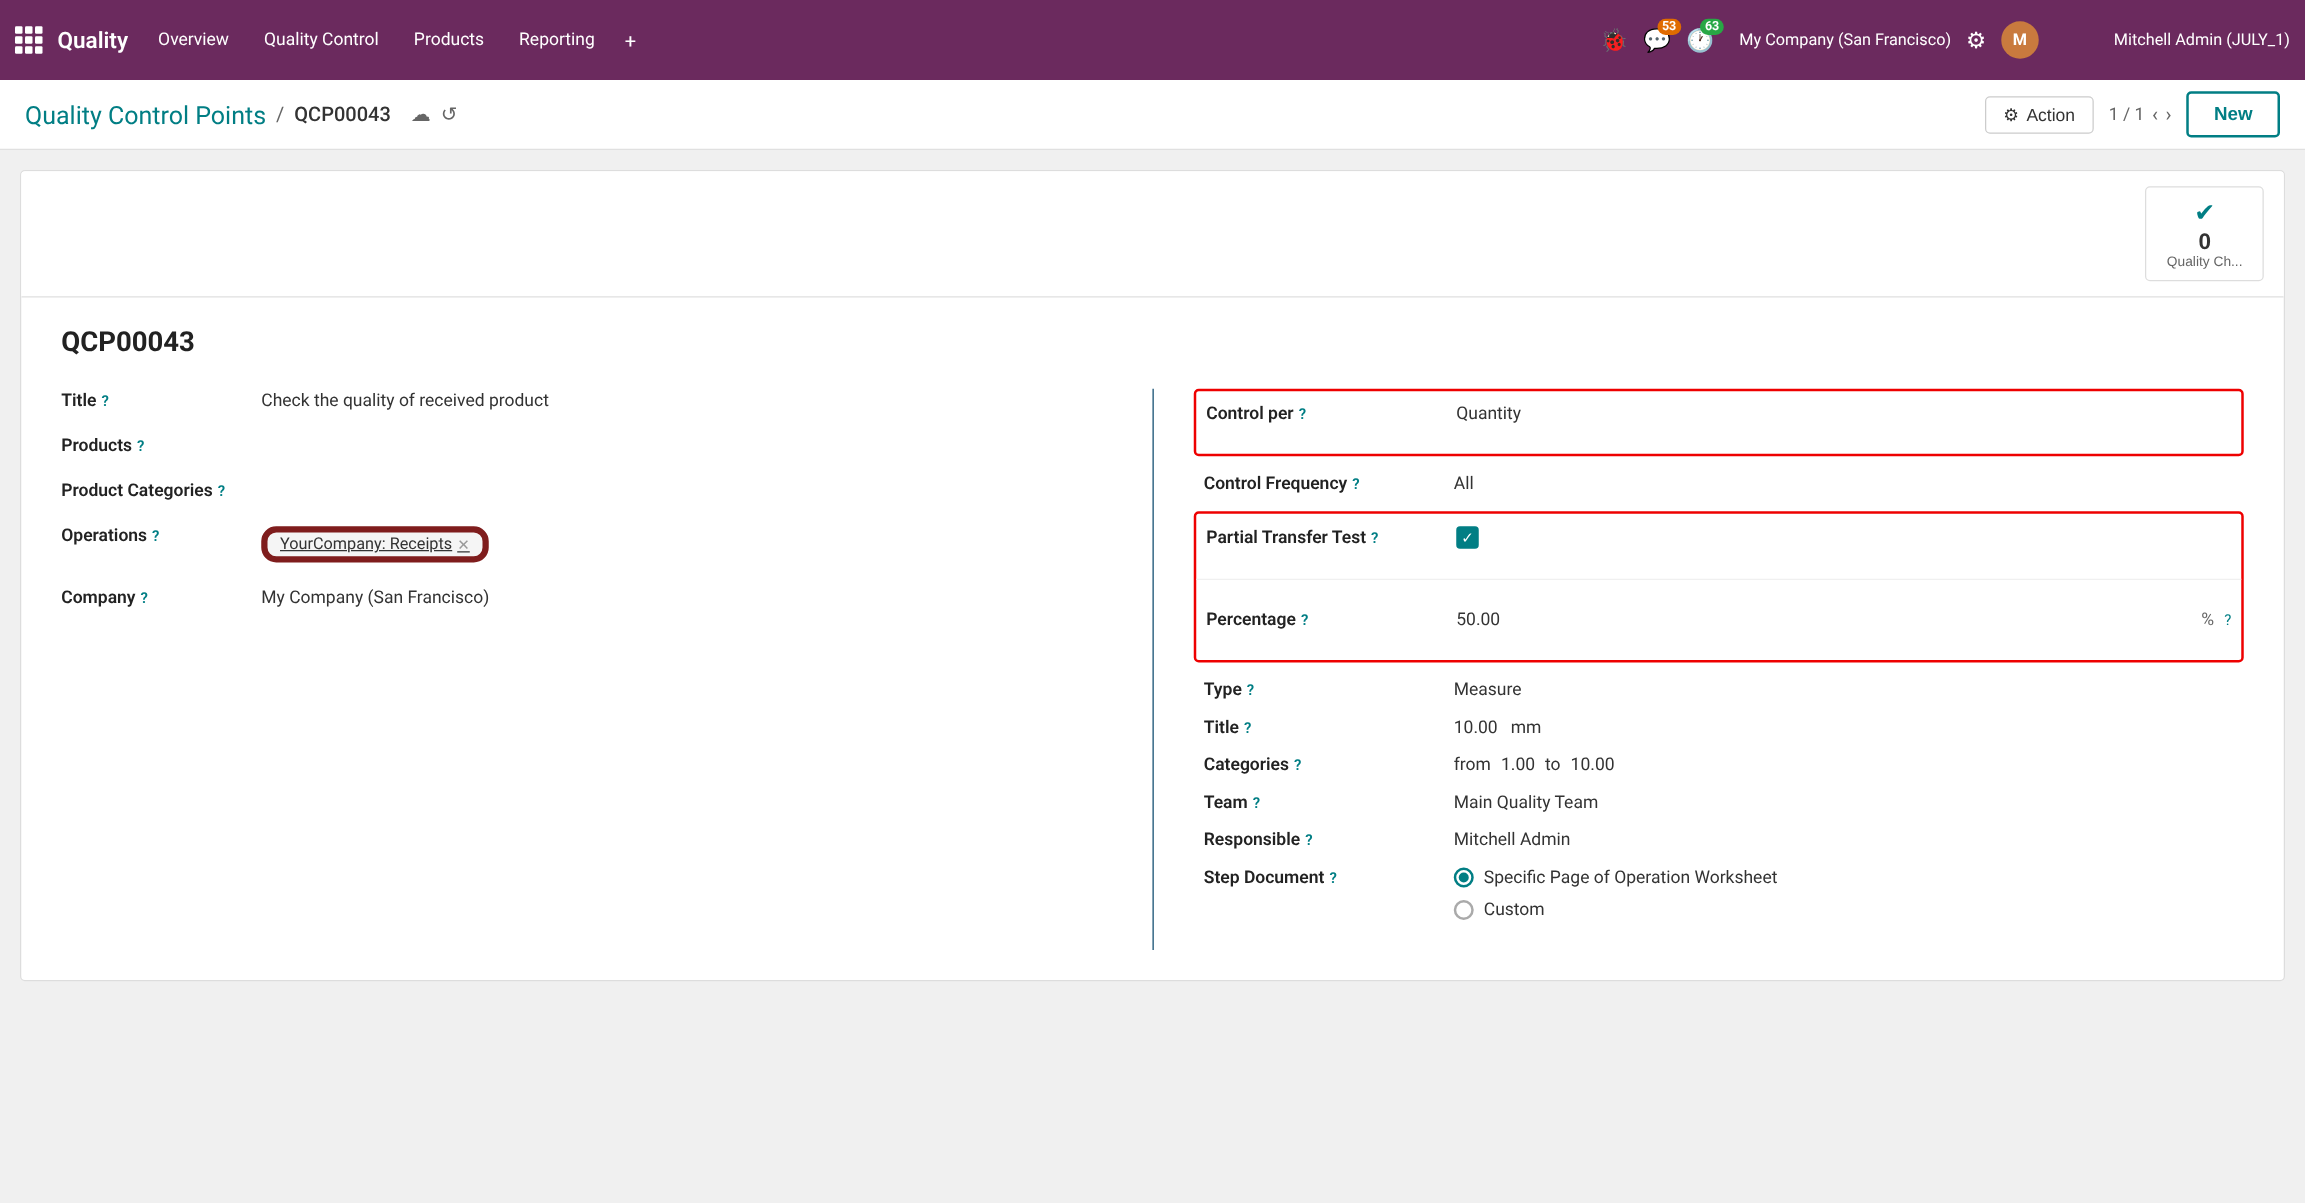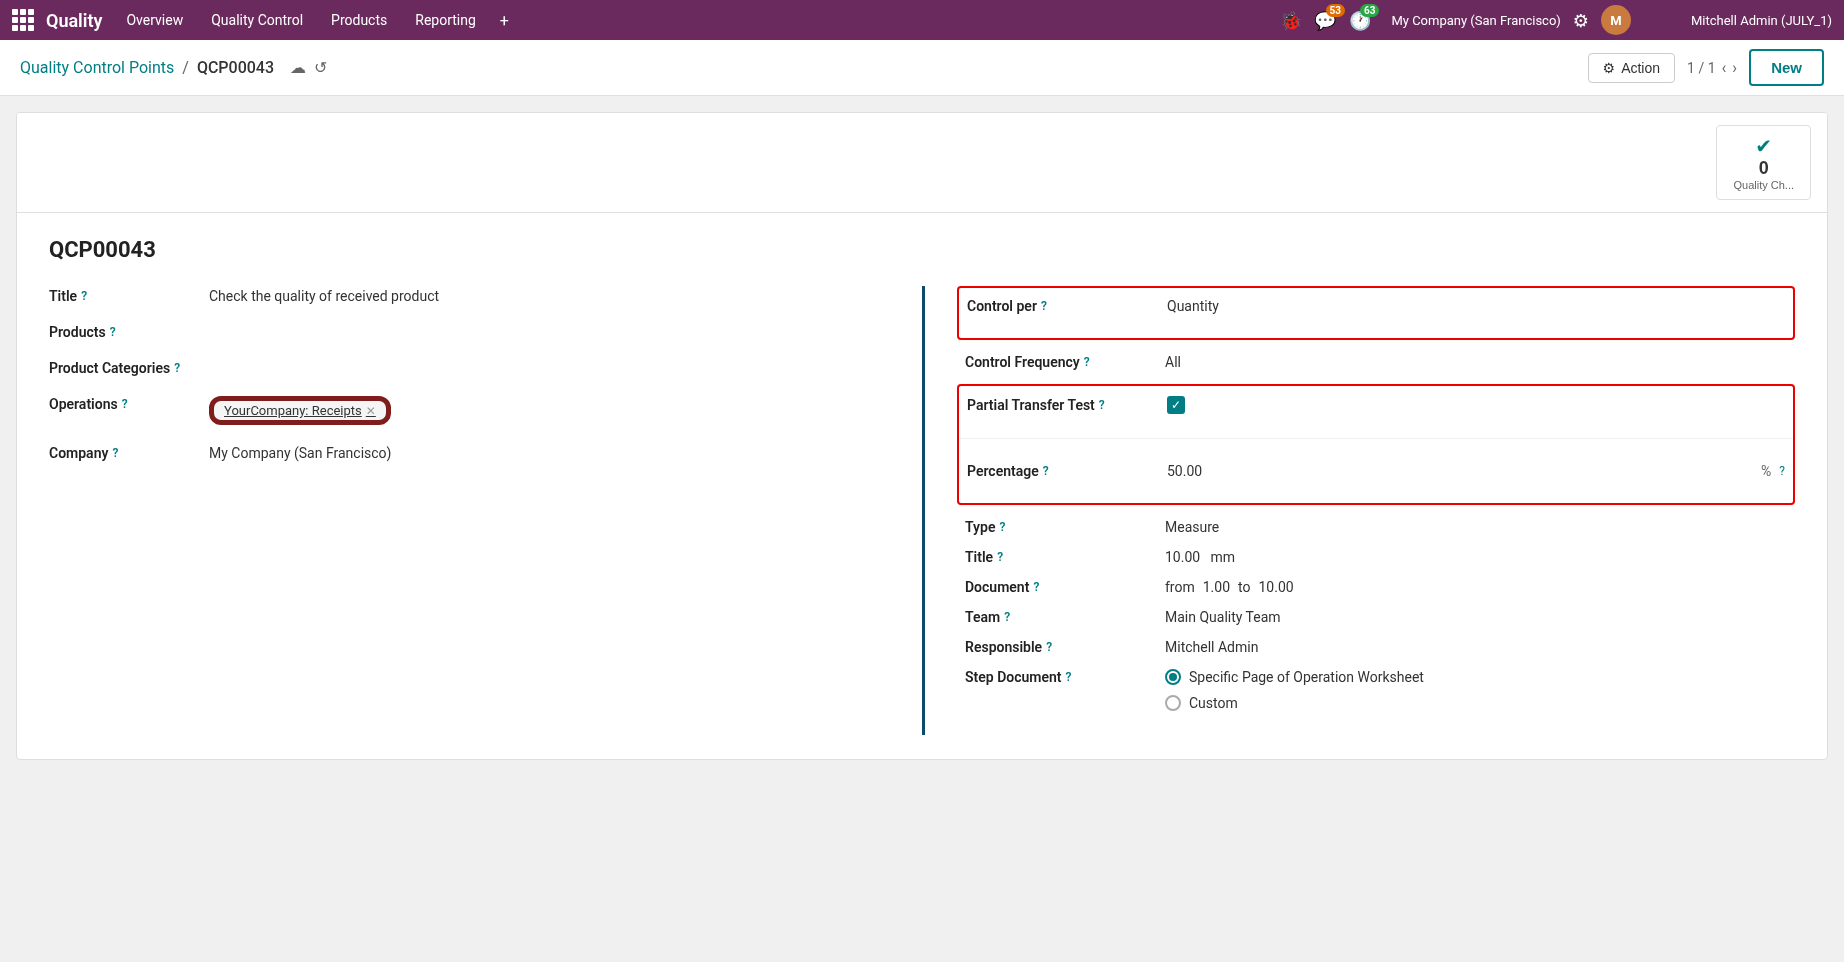--- a/index.html
+++ b/index.html
@@ -4,21 +4,21 @@
   <style>
     * { box-sizing: border-box; margin: 0; padding: 0; }
     body { font-family: -apple-system, BlinkMacSystemFont, 'Segoe UI', Roboto, sans-serif; font-size: 14px; background: #f0f0f0; color: #333; }
 
     
     .top-nav {
       display: flex;
       align-items: center;
       background: #6b2a5e;
       color: #fff;
-      height: 40px;
+      height: 64px;
       padding: 0 12px;
       gap: 4px;
     }
     .top-nav .nav-logo {
       display: flex;
       align-items: center;
       gap: 8px;
       font-size: 18px;
       font-weight: 600;
       margin-right: 8px;
@@ -99,21 +99,21 @@
       display: flex;
       align-items: center;
       background: #fff;
       padding: 0 20px;
       height: 56px;
       border-bottom: 1px solid #e0e0e0;
       gap: 8px;
     }
     .breadcrumb-bar .breadcrumb-link {
       color: #017e84;
-      font-size: 16px;
+      font-size: 20px;
       cursor: pointer;
       text-decoration: none;
     }
     .breadcrumb-bar .breadcrumb-sep {
       color: #666;
       font-size: 16px;
     }
     .breadcrumb-bar .breadcrumb-current {
       color: #333;
       font-size: 16px;
@@ -278,21 +278,21 @@
       text-decoration: underline;
     }
     .field-value .tag-pill .remove-x {
       cursor: pointer;
       color: #999;
       font-size: 12px;
     }
 
     
     .right-section {
-      border-left: 3px solid #0c4a6e;
+      border-left: 1px solid #0c4a6e;
       padding-left: 32px;
     }
     .highlighted-box {
       border: 2px solid #e00;
       border-radius: 4px;
       margin-bottom: 12px;
       overflow: visible;
     }
     .right-field-row {
       display: flex;
@@ -588,21 +588,21 @@
             </div>
             <div class="right-field-value">
               <span>10.00</span>
               &nbsp;
               <span>mm</span>
             </div>
           </div>
 
           <div class="right-field-row">
             <div class="right-field-label">
-              <span>Document</span>
+              <span>Categories</span>
               <span class="help-icon">?</span>
             </div>
             <div class="right-field-value">
               <div class="tolerance-row">
                 <span>from</span>
                 <span>1.00</span>
                 <span>to</span>
                 <span>10.00</span>
               </div>
             </div>

